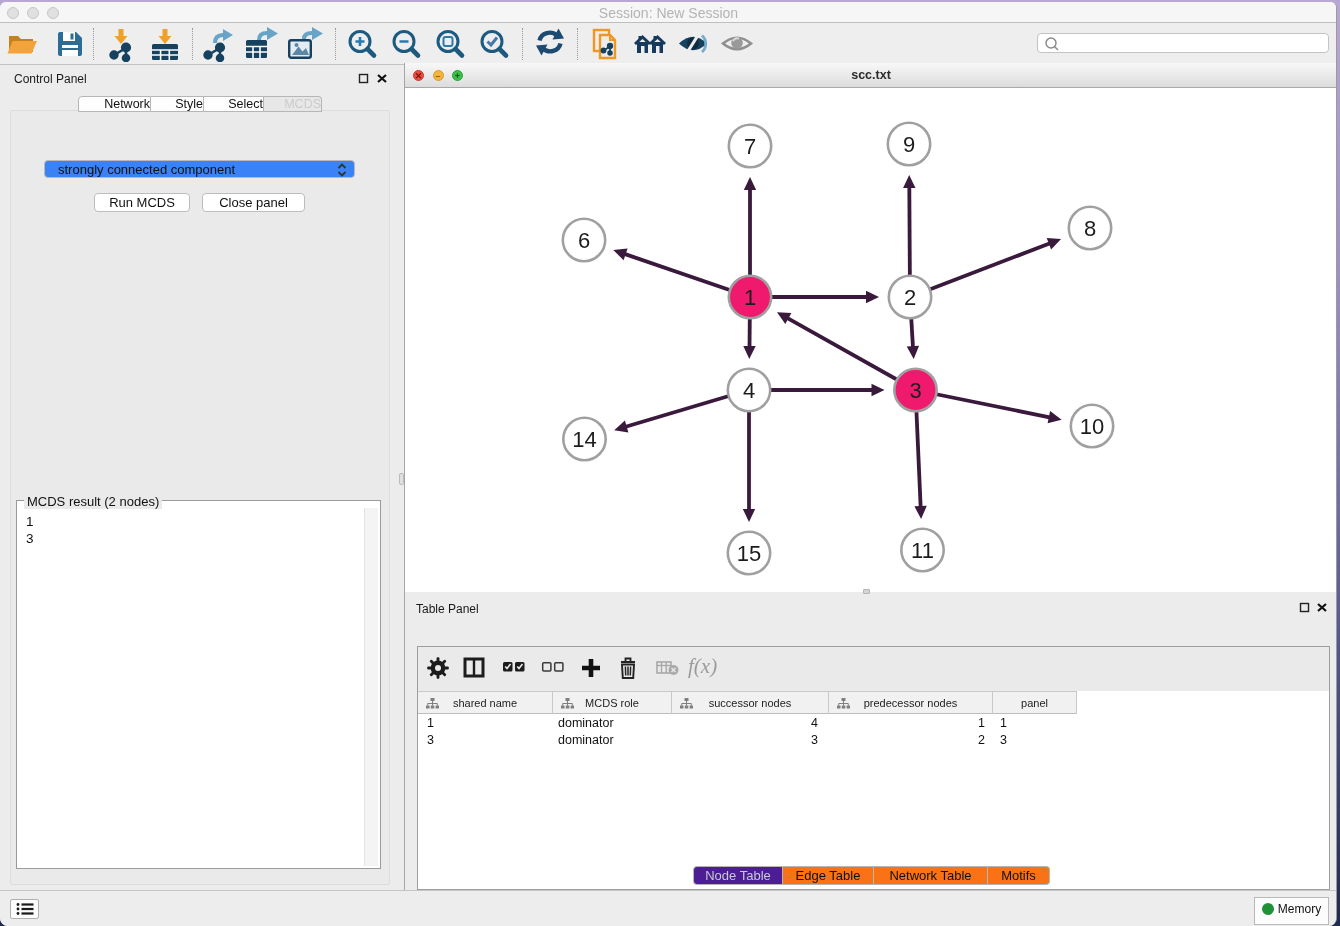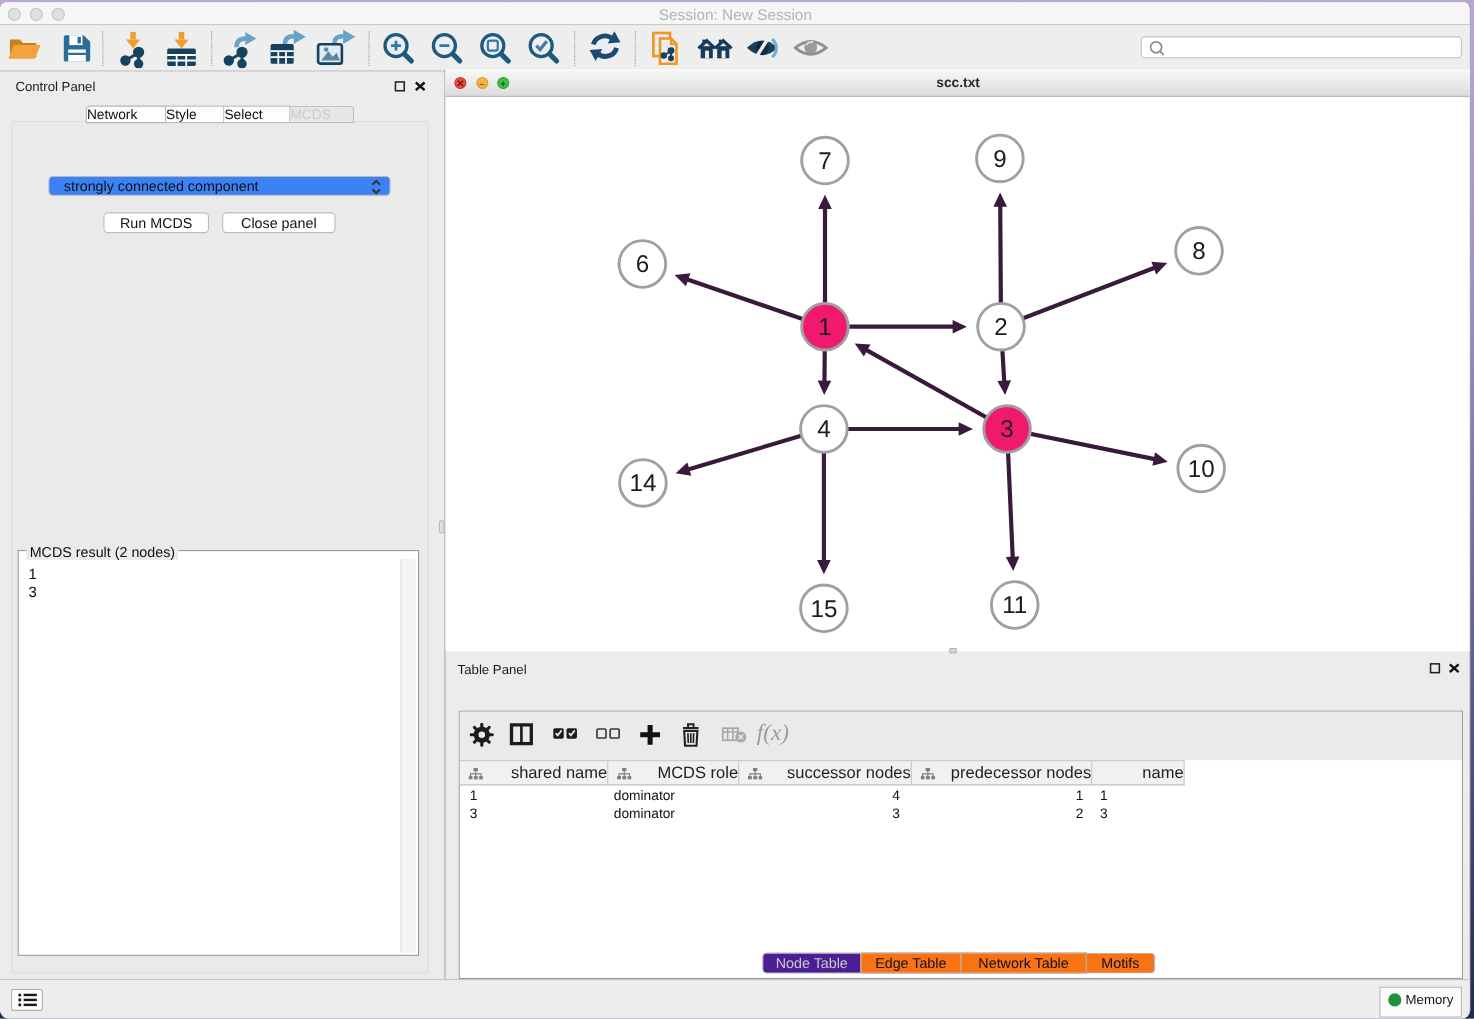--- a/index.html
+++ b/index.html
@@ -8,39 +8,39 @@
 #titlebar{left:0;top:0;width:1337px;height:21px;background:#f6f6f6;border-bottom:1px solid #bfbfbf}
 .tl{width:12px;height:12px;border-radius:50%;background:#e0e0e0;border:1px solid #c6c6c6;top:4.5px}
 #wintitle{left:0;top:3px;width:1337px;text-align:center;font-size:14px;color:#b3b3b3}
 #toolbar{left:0;top:21px;width:1337px;height:42px;background:#eeeeee;border-bottom:1px solid #c2c2c2}
 .sep{top:5px;width:1px;height:32px;border-left:1px dotted #999}
 .icon{top:3px}
 #searchbox{left:1037px;top:10px;width:292px;height:20px;background:#fff;border:1px solid #c3c3c3;border-radius:4px}
 
 #cp-title{left:14px;top:70px;font-size:12px;color:#1a1a1a}
 #cp-body{left:10px;top:108px;width:380px;height:775px;background:#eaeaea;border:1px solid #dcdcdc;border-radius:2px}
-.tab{position:absolute;top:94px;height:16px;background:#fdfdfd;border:1px solid #b6b6b6;font-size:12.5px;color:#111;text-align:left;line-height:14px}
+.tab{position:absolute;top:94px;height:16px;background:#fdfdfd;border:1px solid #b6b6b6;font-size:12.5px;color:#111;text-align:right;line-height:14px}
 #opt-label{left:10px;top:136px;width:380px;text-align:center;font-size:13px;color:#111}
 #dropdown{left:44px;top:158px;width:311px;height:18px;background:#3b82f6;border:1px solid #b9b9b9;border-radius:4px;font-size:13px;color:#111;line-height:17px;padding-left:13px}
 .btn{position:absolute;background:#fff;border:1px solid #bdbdbd;border-radius:4px;font-size:13px;color:#111;text-align:center;height:19px;line-height:17px;top:191px}
 #mcds-box{left:16px;top:498px;width:365px;height:369px;border:1px solid #9a9a9a;background:#fff}
 #mcds-label{left:24px;top:492px;background:#eaeaea;padding:0 3px;font-size:13px;color:#111}
 #mcds-scroll{left:364px;top:506px;width:14px;height:358px;background:#f4f4f4;border-left:1px solid #e2e2e2}
 #vdiv{left:404px;top:61px;width:1px;height:827px;background:#a5a5a5}
 
 #netwin{left:405px;top:61px;width:932px;height:529px;background:#fff}
 #nettitle{left:0;top:0;width:932px;height:25px;background:linear-gradient(180deg,#f8f8f8,#dcdcdc);border-bottom:1px solid #a8a8a8}
 .mtl{position:absolute;top:6.5px;width:11px;height:11px;border-radius:50%;font-size:9px;line-height:11px;text-align:center;font-weight:bold}
 #netname{left:0;top:5px;width:932px;text-align:center;font-size:12.5px;font-weight:bold;color:#2b2b2b}
 
 #tp-title{left:416px;top:600px;font-size:12px;color:#1a1a1a}
 #tablebox{left:417px;top:644px;width:913px;height:244px;background:#fff;border:1px solid #9e9e9e}
 #tbltoolbar{left:0;top:0;width:911px;height:44px;background:#eaeaea}
 #thead{left:0;top:44px;width:659px;height:23px;background:#f1f1f1;border-top:1px solid #c9c9c9;border-bottom:1px solid #bdbdbd}
-.th{position:absolute;top:0;height:22px;border-right:1px solid #c9c9c9;font-size:15px;color:#222;text-align:right;line-height:22px}
+.th{position:absolute;top:0;height:22px;border-right:1px solid #c9c9c9;font-size:11px;color:#222;text-align:center;line-height:22px}
 .row{position:absolute;font-size:12.5px;color:#111}
 .tabs2{position:absolute;top:864px;height:19px;background:#f97316;border:1px solid #b5b5b5;font-size:13px;color:#111;text-align:center;line-height:18px}
 
 #statusbar{left:0;top:888px;width:1337px;height:36px;background:#ededed;border-top:1px solid #c5c5c5}
 #listbtn{left:10px;top:897px;width:29px;height:20px;background:#fcfcfc;border:1px solid #b0b0b0;border-radius:2px}
 #membtn{left:1254px;top:895px;width:75px;height:28px;background:#fcfcfc;border:1px solid #b9b9b9;font-size:12px;color:#111;line-height:22px;text-align:center}
 </style></head><body>
 <div id="app">
 <div class="abs" id="titlebar">
 <div class="abs tl" style="left:7px"></div>
@@ -369,21 +369,21 @@
           </svg>successor nodes</div>
 <div class="th" style="left:411px;width:164px"><svg width="13" height="11" style="position:absolute;left:8px;top:6px">
             <g fill="#7f7f7f">
               <rect x="4.5" y="0" width="4" height="3"></rect>
               <rect x="0" y="7.5" width="3.5" height="3"></rect>
               <rect x="4.8" y="7.5" width="3.5" height="3"></rect>
               <rect x="9.6" y="7.5" width="3.4" height="3"></rect>
             </g>
             <path d="M6.5 3 L6.5 5.5 M1.7 7.5 L1.7 5.5 L11.3 5.5 L11.3 7.5 M6.5 5.5 L6.5 7.5" fill="none" stroke="#7f7f7f" stroke-width="1"></path>
           </svg>predecessor nodes</div>
-<div class="th" style="left:575px;width:84px;border-right:1px solid #c9c9c9">name</div>
+<div class="th" style="left:575px;width:84px;border-right:1px solid #c9c9c9">panel</div>
 </div>
 <div class="row" style="left:9px;top:69px">1</div>
 <div class="row" style="left:140px;top:69px">dominator</div>
 <div class="row" style="left:330px;top:69px;width:70px;text-align:right">4</div>
 <div class="row" style="left:497px;top:69px;width:70px;text-align:right">1</div>
 <div class="row" style="left:582px;top:69px">1</div>
 <div class="row" style="left:9px;top:85.5px">3</div>
 <div class="row" style="left:140px;top:85.5px">dominator</div>
 <div class="row" style="left:330px;top:85.5px;width:70px;text-align:right">3</div>
 <div class="row" style="left:497px;top:85.5px;width:70px;text-align:right">2</div>

